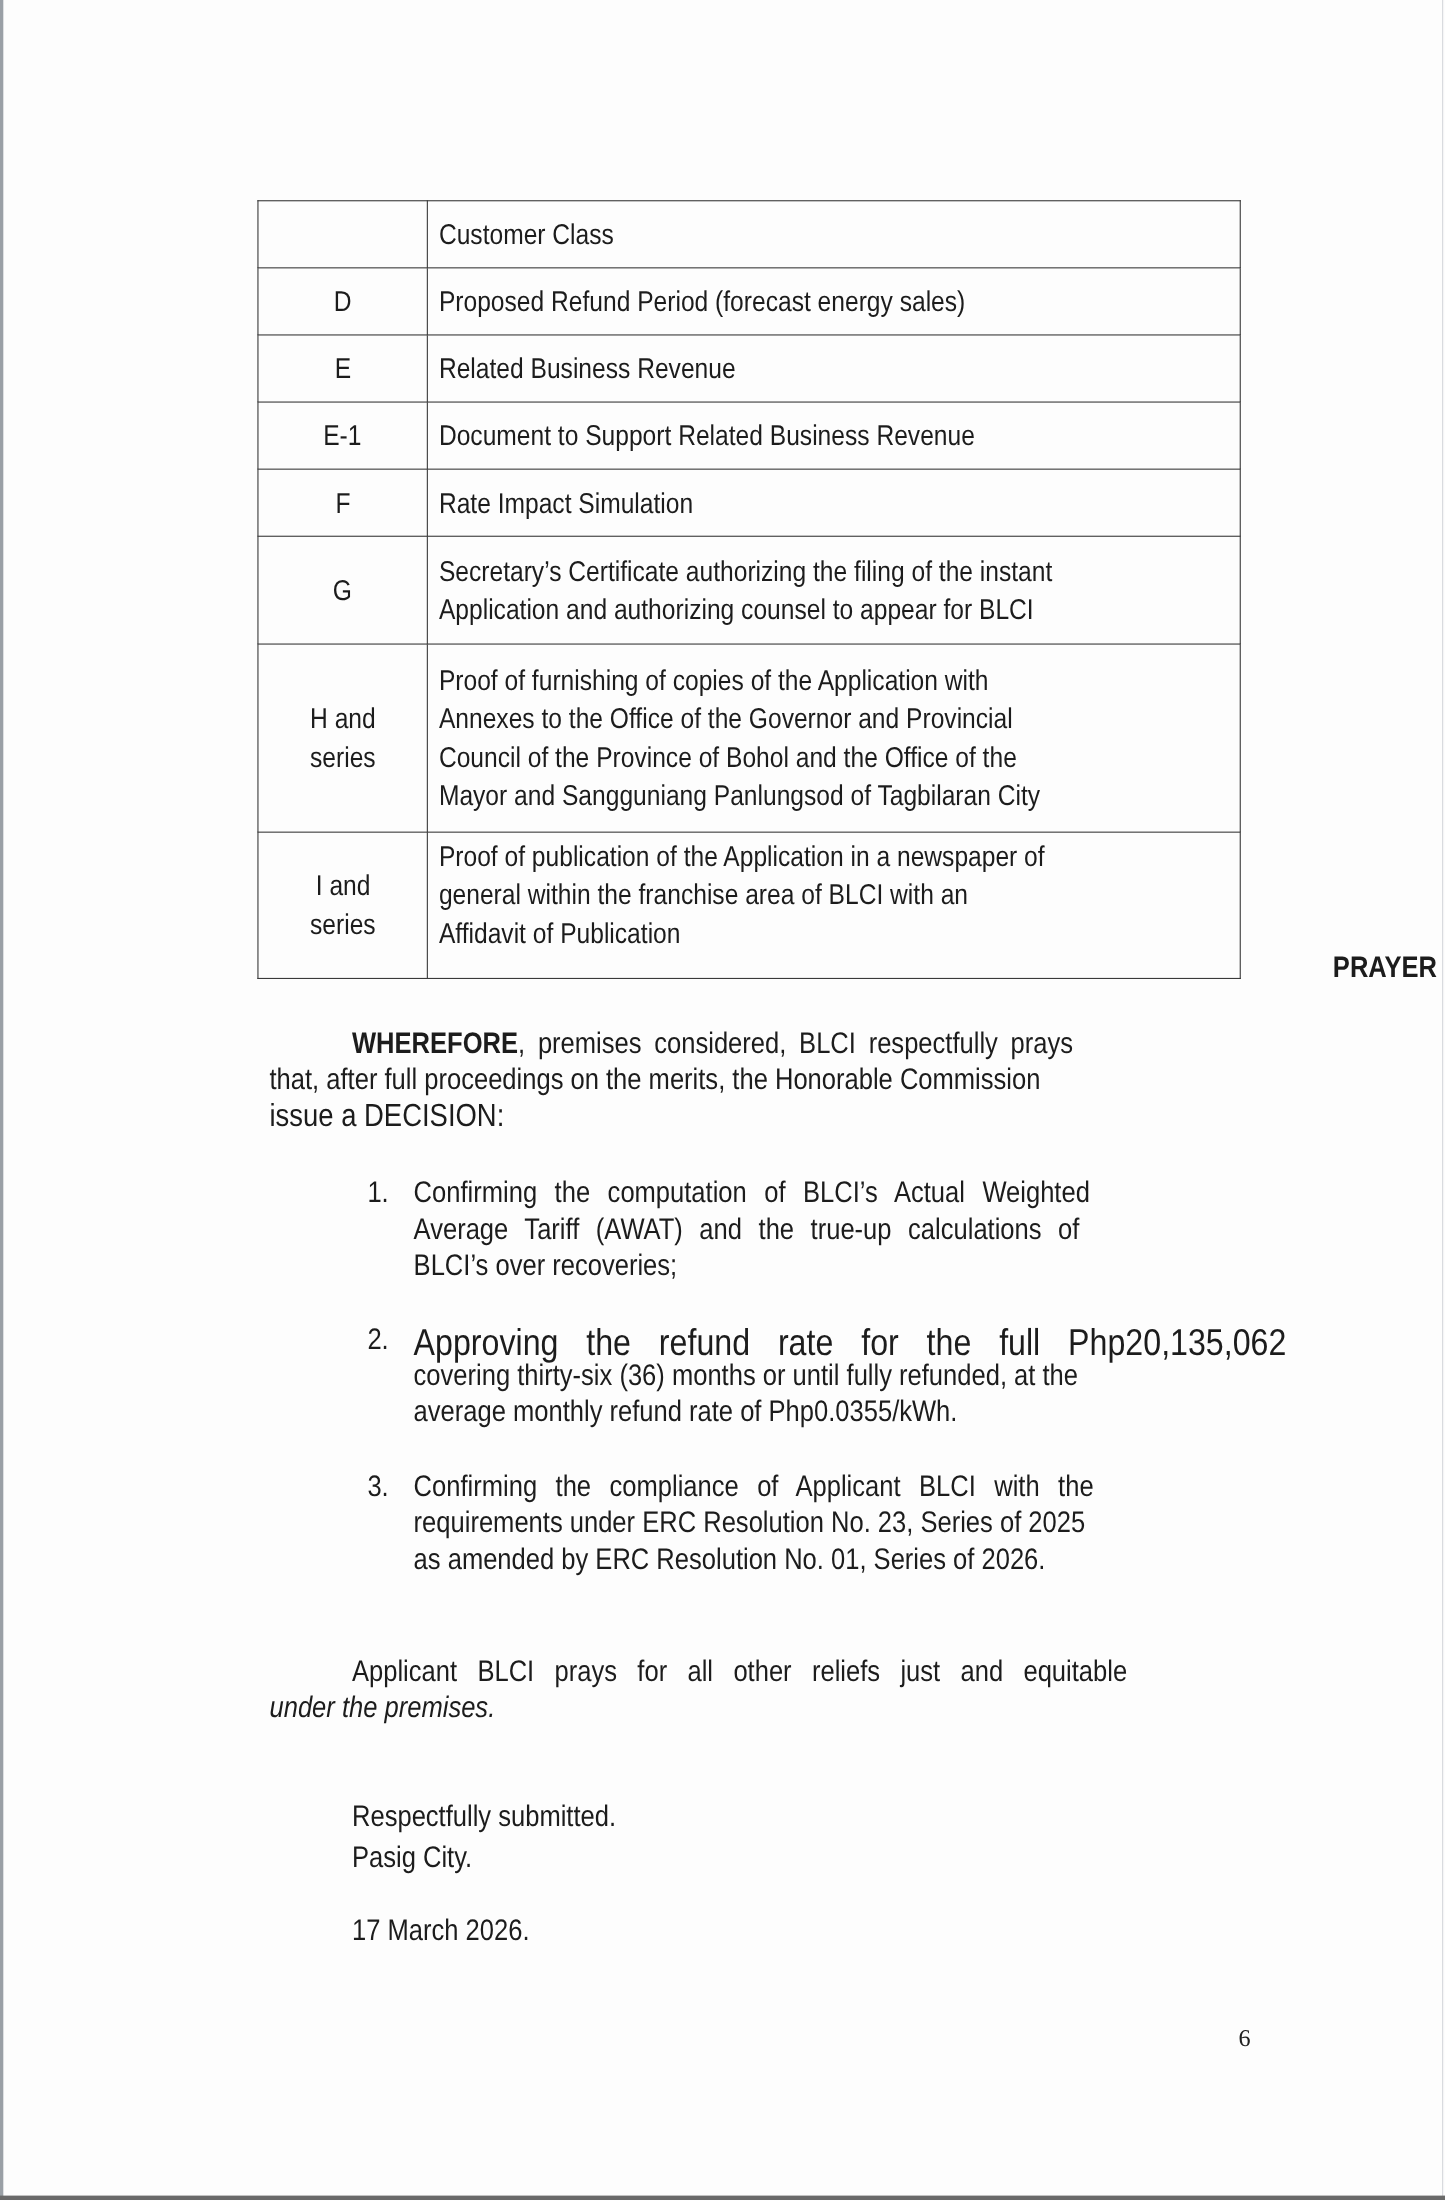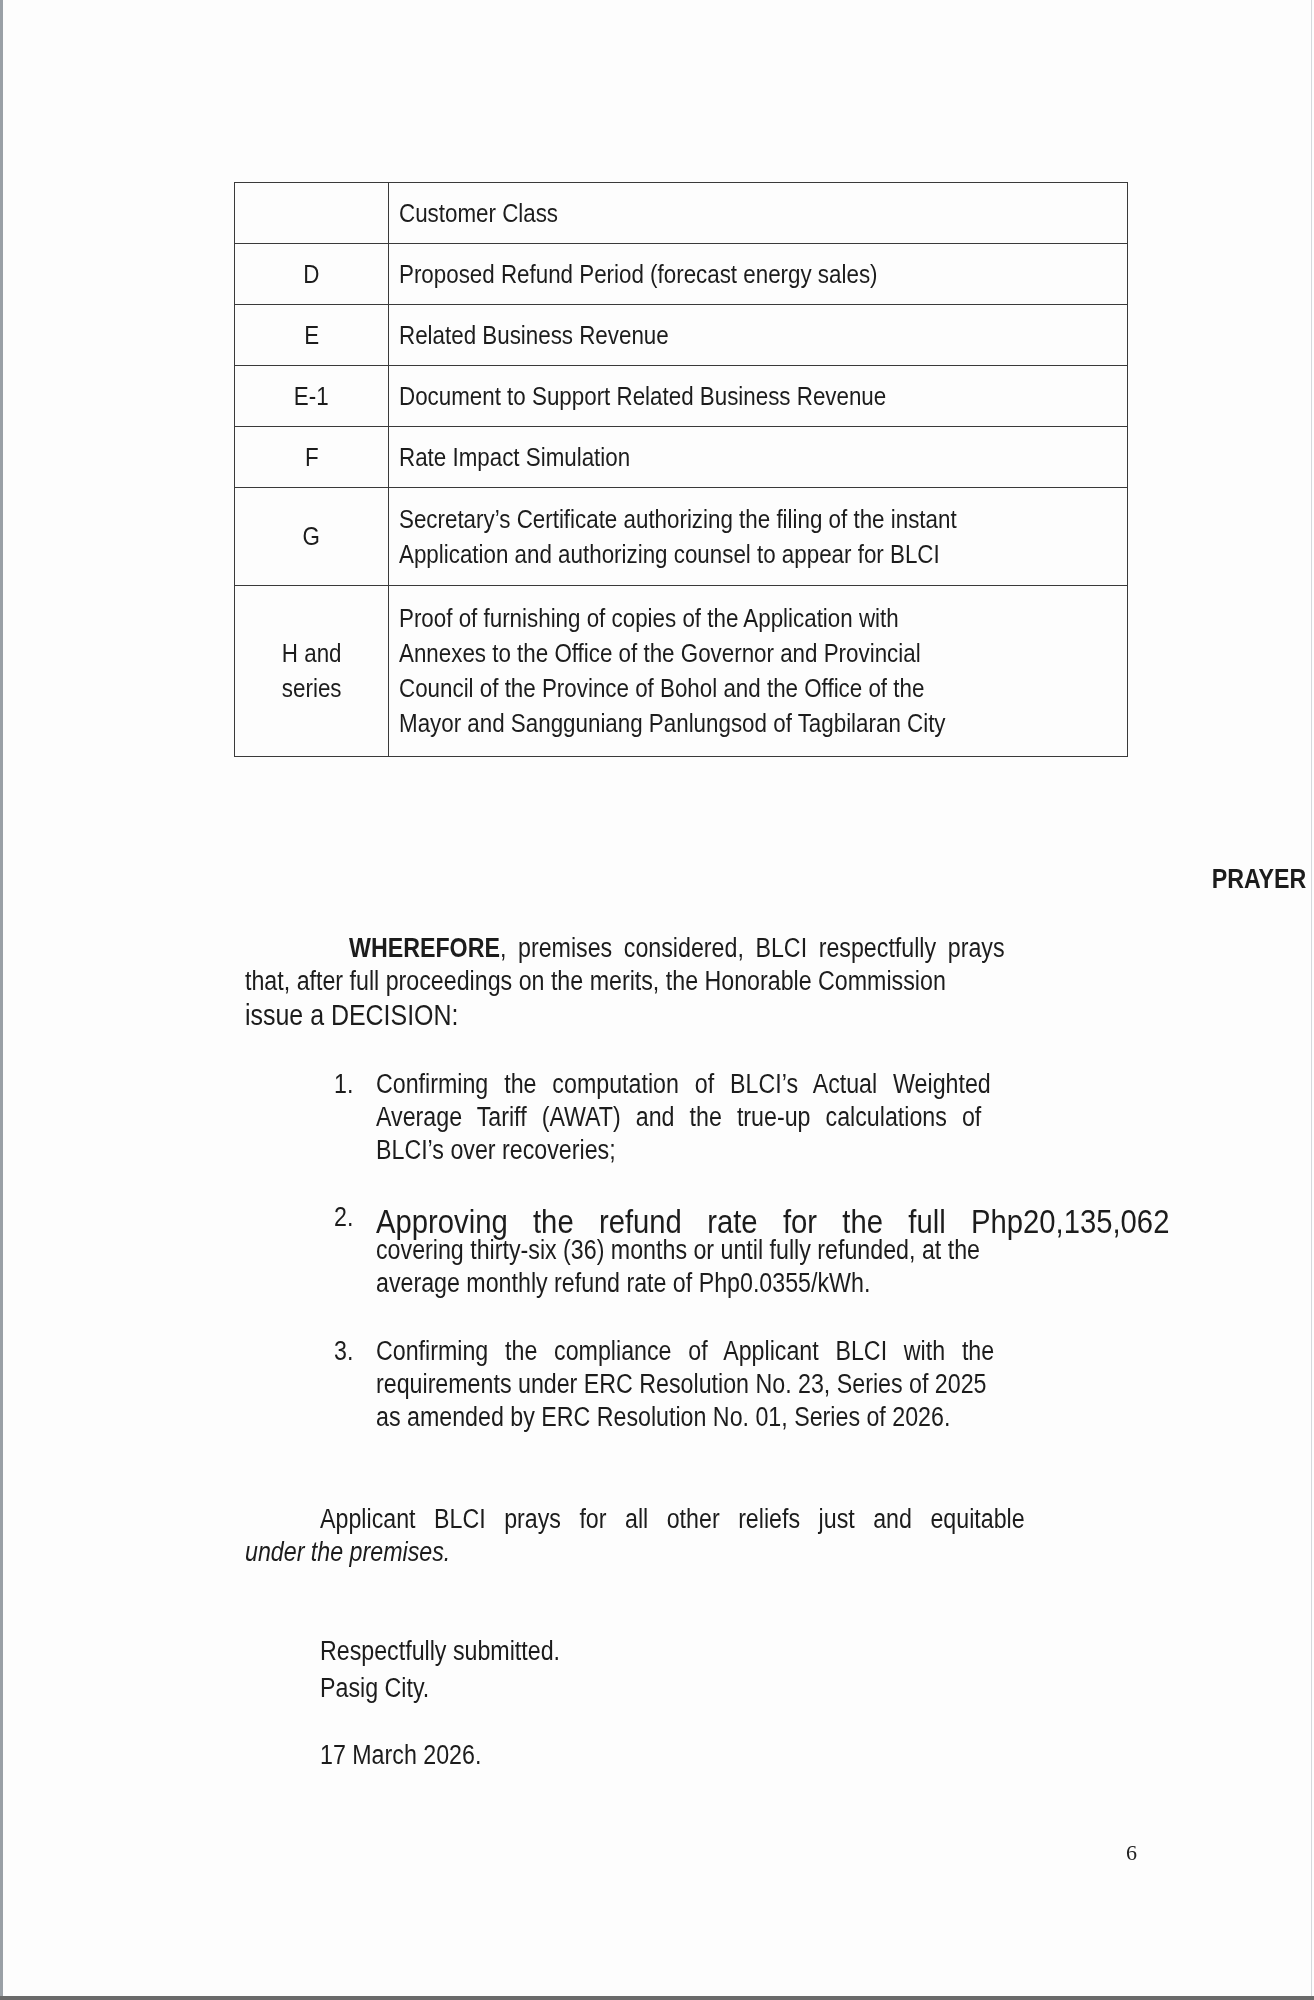--- a/index.html
+++ b/index.html
@@ -22,21 +22,21 @@
   .annex-table td.desc { padding-left:10px; }
   .code .narrow { transform-origin:center top; }
 
   .row-a td { height:52px; }
   .row-h td { height:162px; }
   .row-g td { height:89px; }
   .row-i td { height:124px; }
 
   .heading { position:absolute; left:0; width:1314px; top:864px; text-align:right; font-weight:bold; font-size:27px; }
   .heading .narrow { transform-origin:center top; }
-  .line { position:absolute; white-space:nowrap;text-align:center; }
+  .line { position:absolute; white-space:nowrap; }
 
   .page-number { position:absolute; left:1126px; top:1840px; font-family:"Liberation Serif", serif; font-size:22px; color:#222; }
 </style>
 </head>
 <body>
 
 <div class="page-edge-left"></div>
 <div class="page-edge-right"></div>
 <div class="page-edge-bottom"></div>
 
@@ -74,20 +74,31 @@
         <span class="narrow">H and</span><br>
         <span class="narrow">series</span>
       </td>
       <td class="desc">
         <span class="narrow">Proof of furnishing of copies of the Application with</span><br>
         <span class="narrow">Annexes to the Office of the Governor and Provincial</span><br>
         <span class="narrow">Council of the Province of Bohol and the Office of the</span><br>
         <span class="narrow">Mayor and Sangguniang Panlungsod of Tagbilaran City</span>
       </td>
     </tr>
+    <tr class="row-i">
+      <td class="code">
+        <span class="narrow">I and</span><br>
+        <span class="narrow">series</span>
+      </td>
+      <td class="desc" style="vertical-align:top; padding-top:4px;">
+        <span class="narrow">Proof of publication of the Application in a newspaper of</span><br>
+        <span class="narrow">general within the franchise area of BLCI with an</span><br>
+        <span class="narrow">Affidavit of Publication</span>
+      </td>
+    </tr>
   </tbody>
 </table>
 
 <div class="heading"><span class="narrow">PRAYER</span></div>
 
 <div class="line" style="left:320px; top:933px; width:820px; font-size:27px;">
   <span class="narrow" style="transform:scaleX(0.86);"><b>WHEREFORE</b><span style="word-spacing:6px;">, premises considered, BLCI respectfully prays</span></span>
 </div>
 <div class="line" style="left:245px; top:966px; font-size:27px;">
   <span class="narrow">that, after full proceedings on the merits, the Honorable Commission</span>

